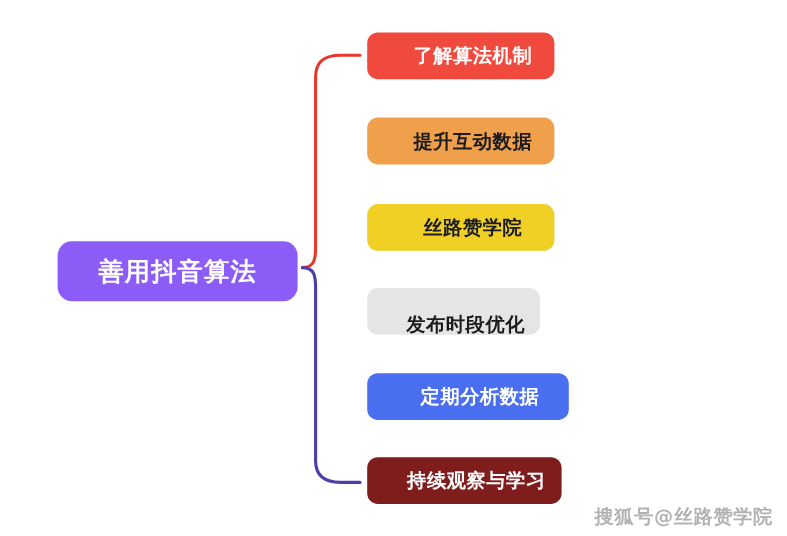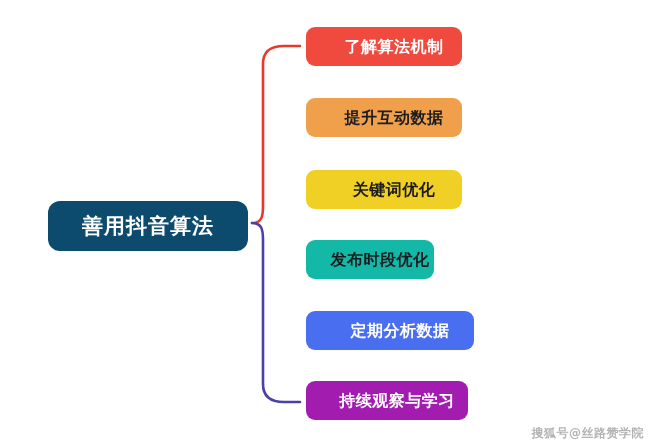--- a/index.html
+++ b/index.html
@@ -35,21 +35,21 @@
   }
 
   
   .root-node {
     position: absolute;
     left: 48px;
     top: 201px;
     width: 200px;
     height: 50px;
     border-radius: 12px;
-    background: #0c4a6e;
+    background: #8b5cf6;
     display: flex;
     align-items: center;
     justify-content: center;
     box-sizing: border-box;
   }
   .root-label {
     color: #ffffff;
     font-size: 21px;
     font-weight: bold;
     letter-spacing: 1px;
@@ -72,40 +72,40 @@
     font-size: 16px;
     font-weight: bold;
     letter-spacing: 0.5px;
     line-height: 1;
     white-space: nowrap;
   }
 
   .node-1 { left: 306px; top: 27px;  width: 156px; background: #f04a3f; }
   .node-2 { left: 306px; top: 98px;  width: 156px; background: #f0a04b; text-align: right; }
   .node-3 { left: 306px; top: 170px; width: 156px; background: #f0d024; }
-  .node-4 { left: 306px; top: 240px; width: 128px; background: #14b8a6; }
+  .node-4 { left: 306px; top: 240px; width: 144px; background: #e5e5e5; align-items: flex-end; }
   .node-5 { left: 306px; top: 311px; width: 168px; background: #4a6ef0; }
-  .node-6 { left: 306px; top: 381px; width: 162px; background: #a21caf; }
+  .node-6 { left: 306px; top: 381px; width: 162px; background: #7f1d1d; }
 
   .text-light { color: #ffffff; }
   .text-dark  { color: #1c1c20; }
 
   
   .watermark {
     position: absolute;
     right: 12px;
     bottom: 8px;
     display: flex;
     align-items: center;
     gap: 3px;
     opacity: 0.42;
   }
   .watermark-text {
     color: #4a4a4a;
-    font-size: 12px;
+    font-size: 16px;
     font-weight: bold;
     letter-spacing: 0.5px;
     line-height: 1;
     white-space: nowrap;
   }
 </style>
 </head>
 <body>
 
 <div id="diagram">
@@ -131,21 +131,21 @@
 
   <div class="branch-node node-1">
     <span class="branch-label text-light">了解算法机制</span>
   </div>
 
   <div class="branch-node node-2">
     <span class="branch-label text-dark">提升互动数据</span>
   </div>
 
   <div class="branch-node node-3">
-    <span class="branch-label text-dark">关键词优化</span>
+    <span class="branch-label text-dark">丝路赞学院</span>
   </div>
 
   <div class="branch-node node-4">
     <span class="branch-label text-dark">发布时段优化</span>
   </div>
 
   <div class="branch-node node-5">
     <span class="branch-label text-light">定期分析数据</span>
   </div>
 

